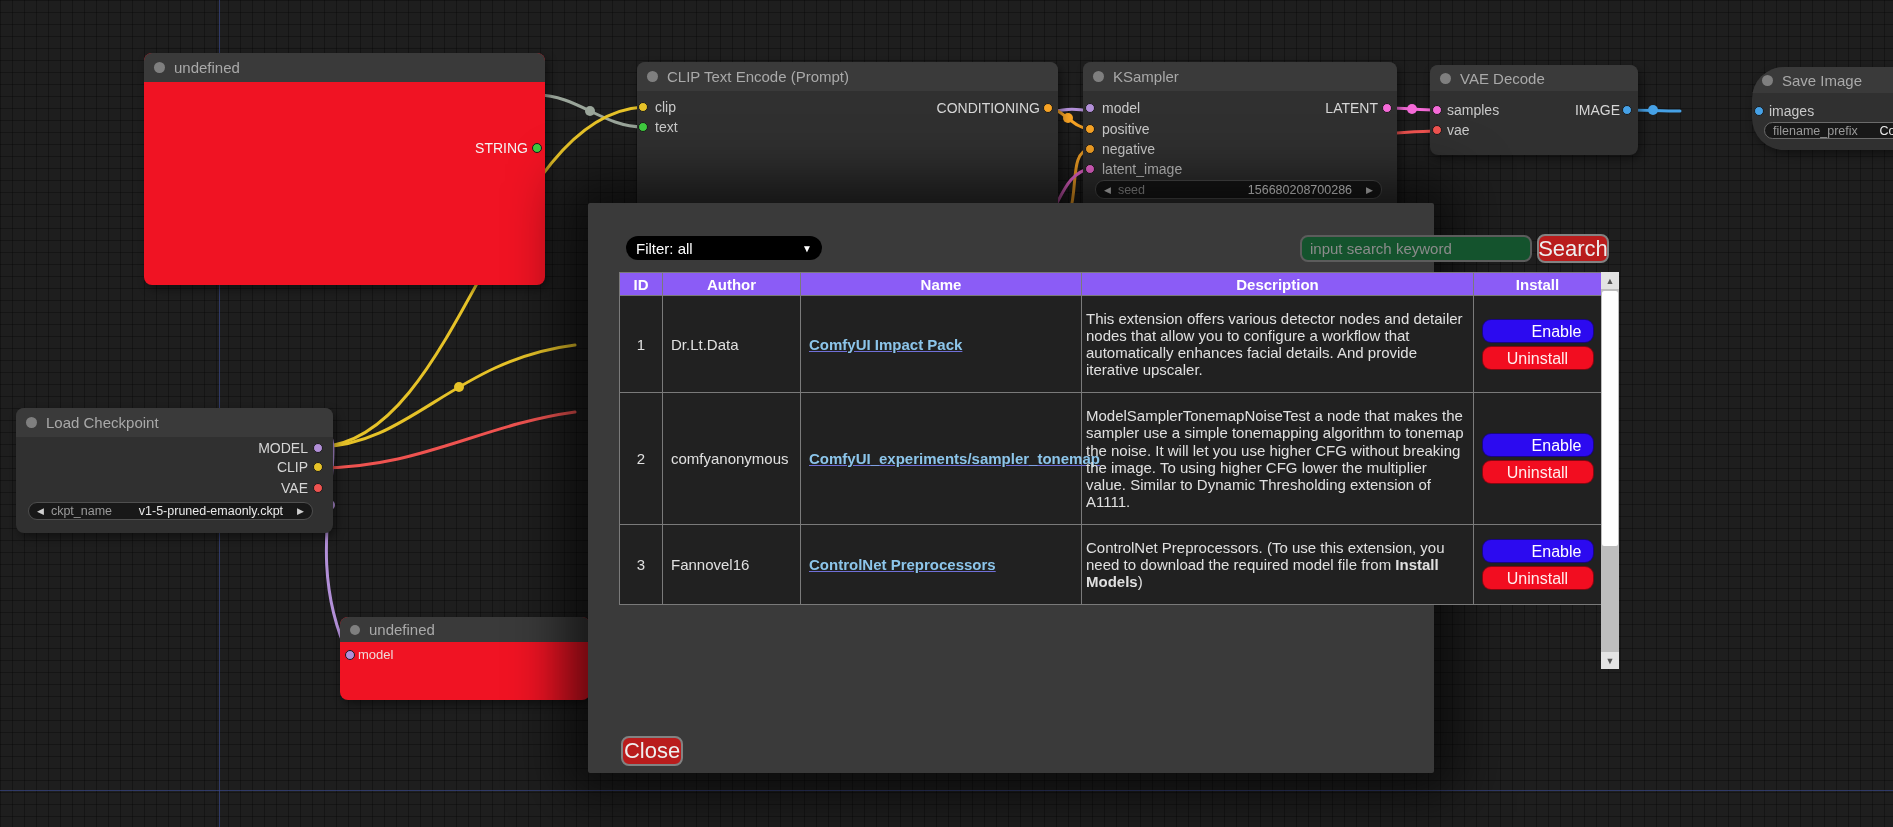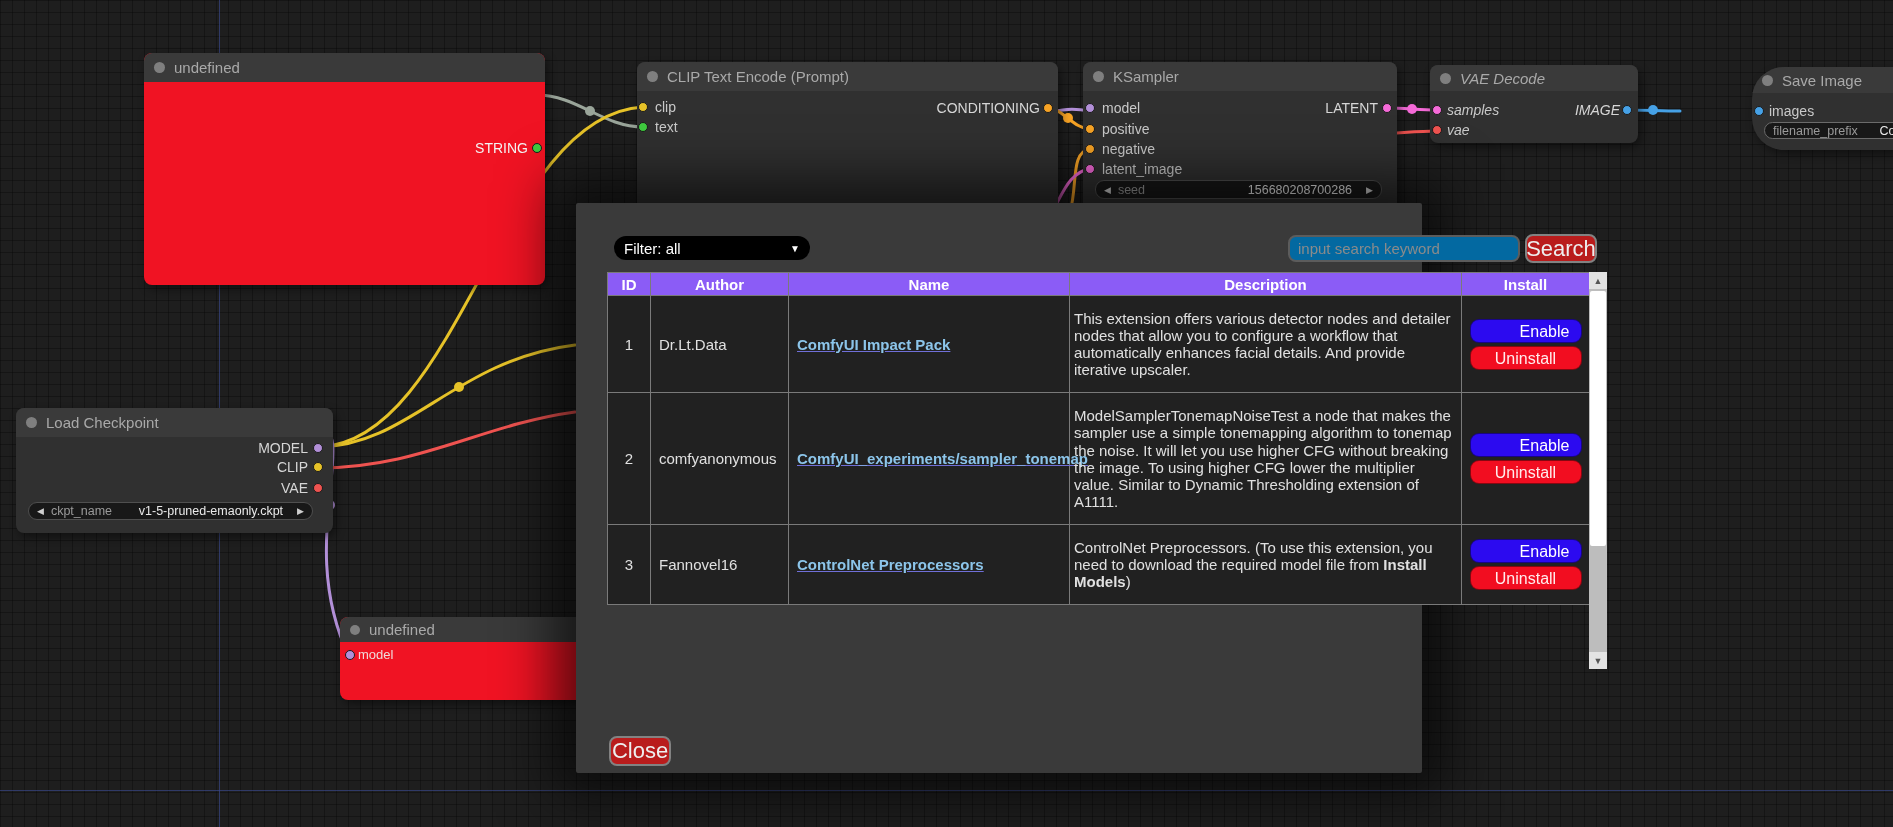--- a/index.html
+++ b/index.html
@@ -23,26 +23,26 @@
   .slot-dot{position:absolute;width:10px;height:10px;border-radius:50%;border:1px solid #1b1b1b;}
   .slot-label{position:absolute;font-size:14px;color:#c9c9c9;white-space:nowrap;line-height:16px;}
   .out-label{position:absolute;font-size:14px;color:#d6d6d6;white-space:nowrap;line-height:16px;text-align:right;}
   .widget{position:absolute;display:flex;align-items:center;background:#181818;
     border:1px solid #4f4f4f;border-radius:9px;padding:0 8px;font-size:12.5px;color:#9a9a9a;}
   .widget .arrow{color:#cfcfcf;font-size:9px;flex:0 0 auto;}
   .widget .wlabel{margin-left:7px;color:#9a9a9a;}
   .widget .wvalue{margin-left:auto;margin-right:14px;color:#e9e9e9;}
   .widget.noarrows .wvalue{margin-right:4px;}
   
-  #modal{position:absolute;left:576px;top:203px;width:846px;height:570px;z-index:10;
+  #modal{position:absolute;left:588px;top:203px;width:846px;height:570px;z-index:10;
     background:#3a3a3a;border-radius:2px;box-shadow:0 0 55px 22px rgba(0,0,0,.65);}
   #filter-select{position:absolute;left:38px;top:33px;width:196px;height:24px;background:#000;
     border-radius:12px;color:#fff;font-size:15px;display:flex;align-items:center;padding:0 10px;cursor:pointer;}
   #filter-select .chev{margin-left:auto;font-size:10px;color:#fff;}
-  #search-input{position:absolute;left:712px;top:32px;width:232px;height:27px;background:#0369a1;
+  #search-input{position:absolute;left:712px;top:32px;width:232px;height:27px;background:#14532d;
     border:2px solid #5c5c5c;border-radius:8px;color:#ddd;font-size:15px;padding:0 8px;outline:none;}
   #search-input::placeholder{color:#8b8b8b;}
   .ui-btn{background:#b91c1c;border:2px solid #828282;border-radius:8px;color:#eee;font-size:22px;
     display:flex;align-items:center;justify-content:center;cursor:pointer;}
   #search-btn{position:absolute;left:949px;top:31px;width:72px;height:29px;}
   #close-btn{position:absolute;left:33px;top:533px;width:62px;height:30px;}
   table.ext{position:absolute;left:31px;top:69px;width:982px;border-collapse:collapse;table-layout:fixed;}
   table.ext th{background:#8b5cf6;color:#fff;font-size:15px;font-weight:bold;height:23px;border:1px solid #7a7a7a;}
   table.ext td{background:#212121;color:#e0e0e0;font-size:15px;border:1px solid #7a7a7a;vertical-align:middle;}
   td.c-id{text-align:center;}
@@ -129,21 +129,21 @@
     <div class="out-label" style="right:19px;top:38px;">LATENT</div>
     <div class="slot-dot" style="left:299px;top:41px;background:#f56ad8;"></div>
     <div class="widget" style="left:12px;top:118px;width:287px;height:19px;">
       <span class="arrow">◀</span>
       <span class="wlabel">seed</span>
       <span class="wvalue">156680208700286</span>
       <span class="arrow">▶</span>
     </div>
   </div>
 
-  <div class="node" style="left:1430px;top:65px;width:208px;height:78px;font-style:italic;">
+  <div class="node" style="left:1430px;top:65px;width:208px;height:90px;">
     <div class="node-title small">
       <span class="title-dot"></span>
       <span>VAE Decode</span>
     </div>
     <div class="slot-dot" style="left:2px;top:40px;background:#f56ad8;"></div>
     <div class="slot-label" style="left:17px;top:37px;">samples</div>
     <div class="slot-dot" style="left:2px;top:60px;background:#ef5350;"></div>
     <div class="slot-label" style="left:17px;top:57px;">vae</div>
     <div class="out-label" style="right:18px;top:37px;">IMAGE</div>
     <div class="slot-dot" style="left:192px;top:40px;background:#46a1e6;"></div>

